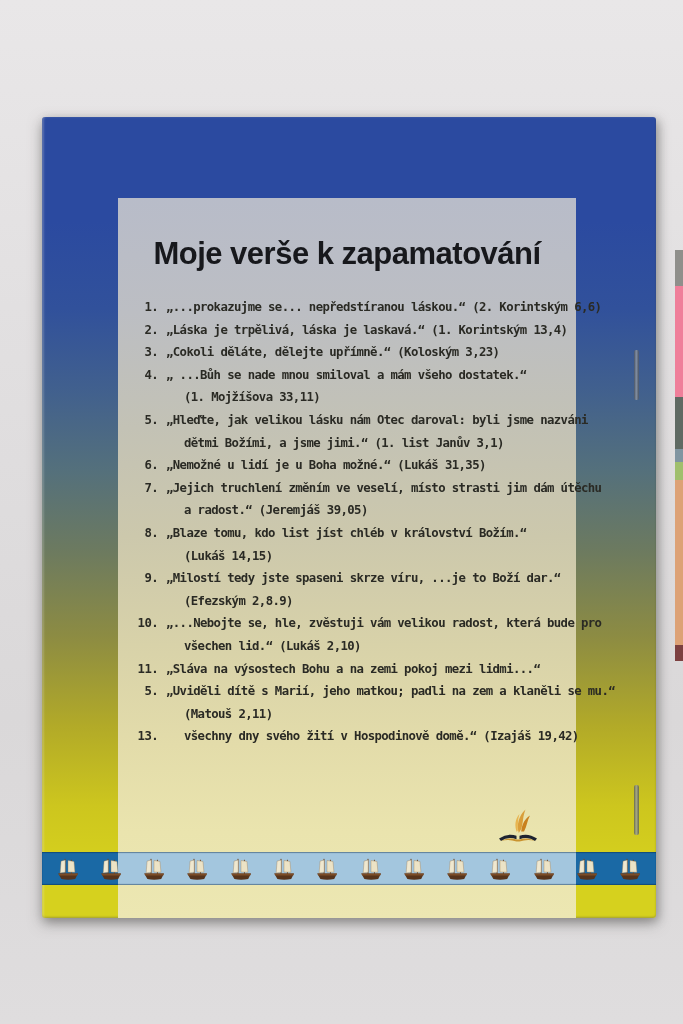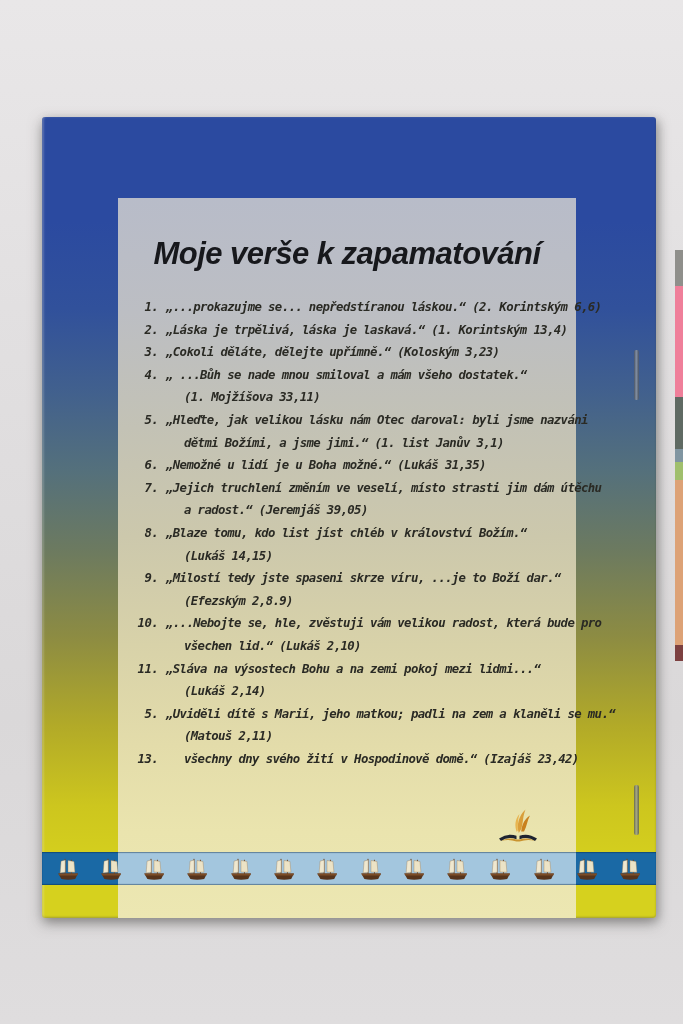--- a/index.html
+++ b/index.html
@@ -27,21 +27,20 @@
       #6c7a60 54%, #8d8c42 65%, #b2aa28 76%, #cdc61e 86%, #d6d11e 94%, #d6d11e 100%);
     box-shadow:0 5px 14px rgba(95,93,91,.55), 3px 3px 8px rgba(110,108,106,.35),
       inset 2px 0 2px rgba(255,255,255,.22), inset 0 -1px 2px rgba(60,60,40,.35);
   }
   
   .panel{
     position:absolute; left:76px; top:81px; width:458px; bottom:0;
     background:linear-gradient(180deg,
       #b8bcc9 0%, #bcbec3 16%, #c3c2b5 32%, #ccc8ac 47%, #d8d2a9 62%,
       #e3dcaa 76%, #eae4ae 88%, #ece7b2 100%);
-    font-style:italic;
   }
   .panel-title{
     margin:38px 10px 0 10px; text-align:center;
     font-size:31px; font-weight:bold; letter-spacing:-.5px; color:#17181c;
   }
   .verse-list{ margin:24px 0 0 0; padding:0 8px 0 12px; list-style:none;
     font-family:"DejaVu Sans Mono","Liberation Mono",monospace;
     font-size:12.3px; font-weight:bold; letter-spacing:-.6px; color:#2a2a24;
   }
   .verse{ display:flex; align-items:flex-start; }
@@ -162,36 +161,35 @@
     <span class="vlines">
               <div class="vline">„...Nebojte se, hle, zvěstuji vám velikou radost, která bude pro</div>
               <div class="vline cont">všechen lid.“ (Lukáš 2,10)</div>
             </span>
   </li>
 
   <li class="verse">
     <span class="vnum">11.</span>
     <span class="vlines">
               <div class="vline">„Sláva na výsostech Bohu a na zemi pokoj mezi lidmi...“</div>
-              <div class="vline cont">(Lukáš 2,14)</div>
             </span>
   </li>
 
   <li class="verse">
     <span class="vnum">5.</span>
     <span class="vlines">
               <div class="vline">„Uviděli dítě s Marií, jeho matkou; padli na zem a klaněli se mu.“</div>
               <div class="vline cont">(Matouš 2,11)</div>
             </span>
   </li>
 
   <li class="verse">
     <span class="vnum">13.</span>
     <span class="vlines">
-              <div class="vline cont">všechny dny svého žití v Hospodinově domě.“ (Izajáš 23,42)</div>
+              <div class="vline cont">všechny dny svého žití v Hospodinově domě.“ (Izajáš 19,42)</div>
             </span>
   </li>
 </ul>
 
       <svg class="logo" viewBox="0 0 44 40">
         <path d="M22.8,27 C20.5,19 22.5,10 29.5,3.5 C26.5,11 27.5,16 25.2,23 Z" fill="#d99e3a"></path>
         <path d="M25.2,25.5 C26,18 29,12.5 34,9.5 C31,15 31,20 28,25.5 Z" fill="#c9811f"></path>
         <path d="M20.8,26 C18.5,20 18.8,13.5 23.5,8 C21.5,14 22,19 21.8,24.5 Z" fill="#e8b54f"></path>
         <path d="M3,32.5 Q12,26.5 20.5,29.8 L20.5,33.2 Q12,30 5,35 Z" fill="#1e2330"></path>
         <path d="M41,32.5 Q32,26.5 23.5,29.8 L23.5,33.2 Q32,30 39,35 Z" fill="#1e2330"></path>

